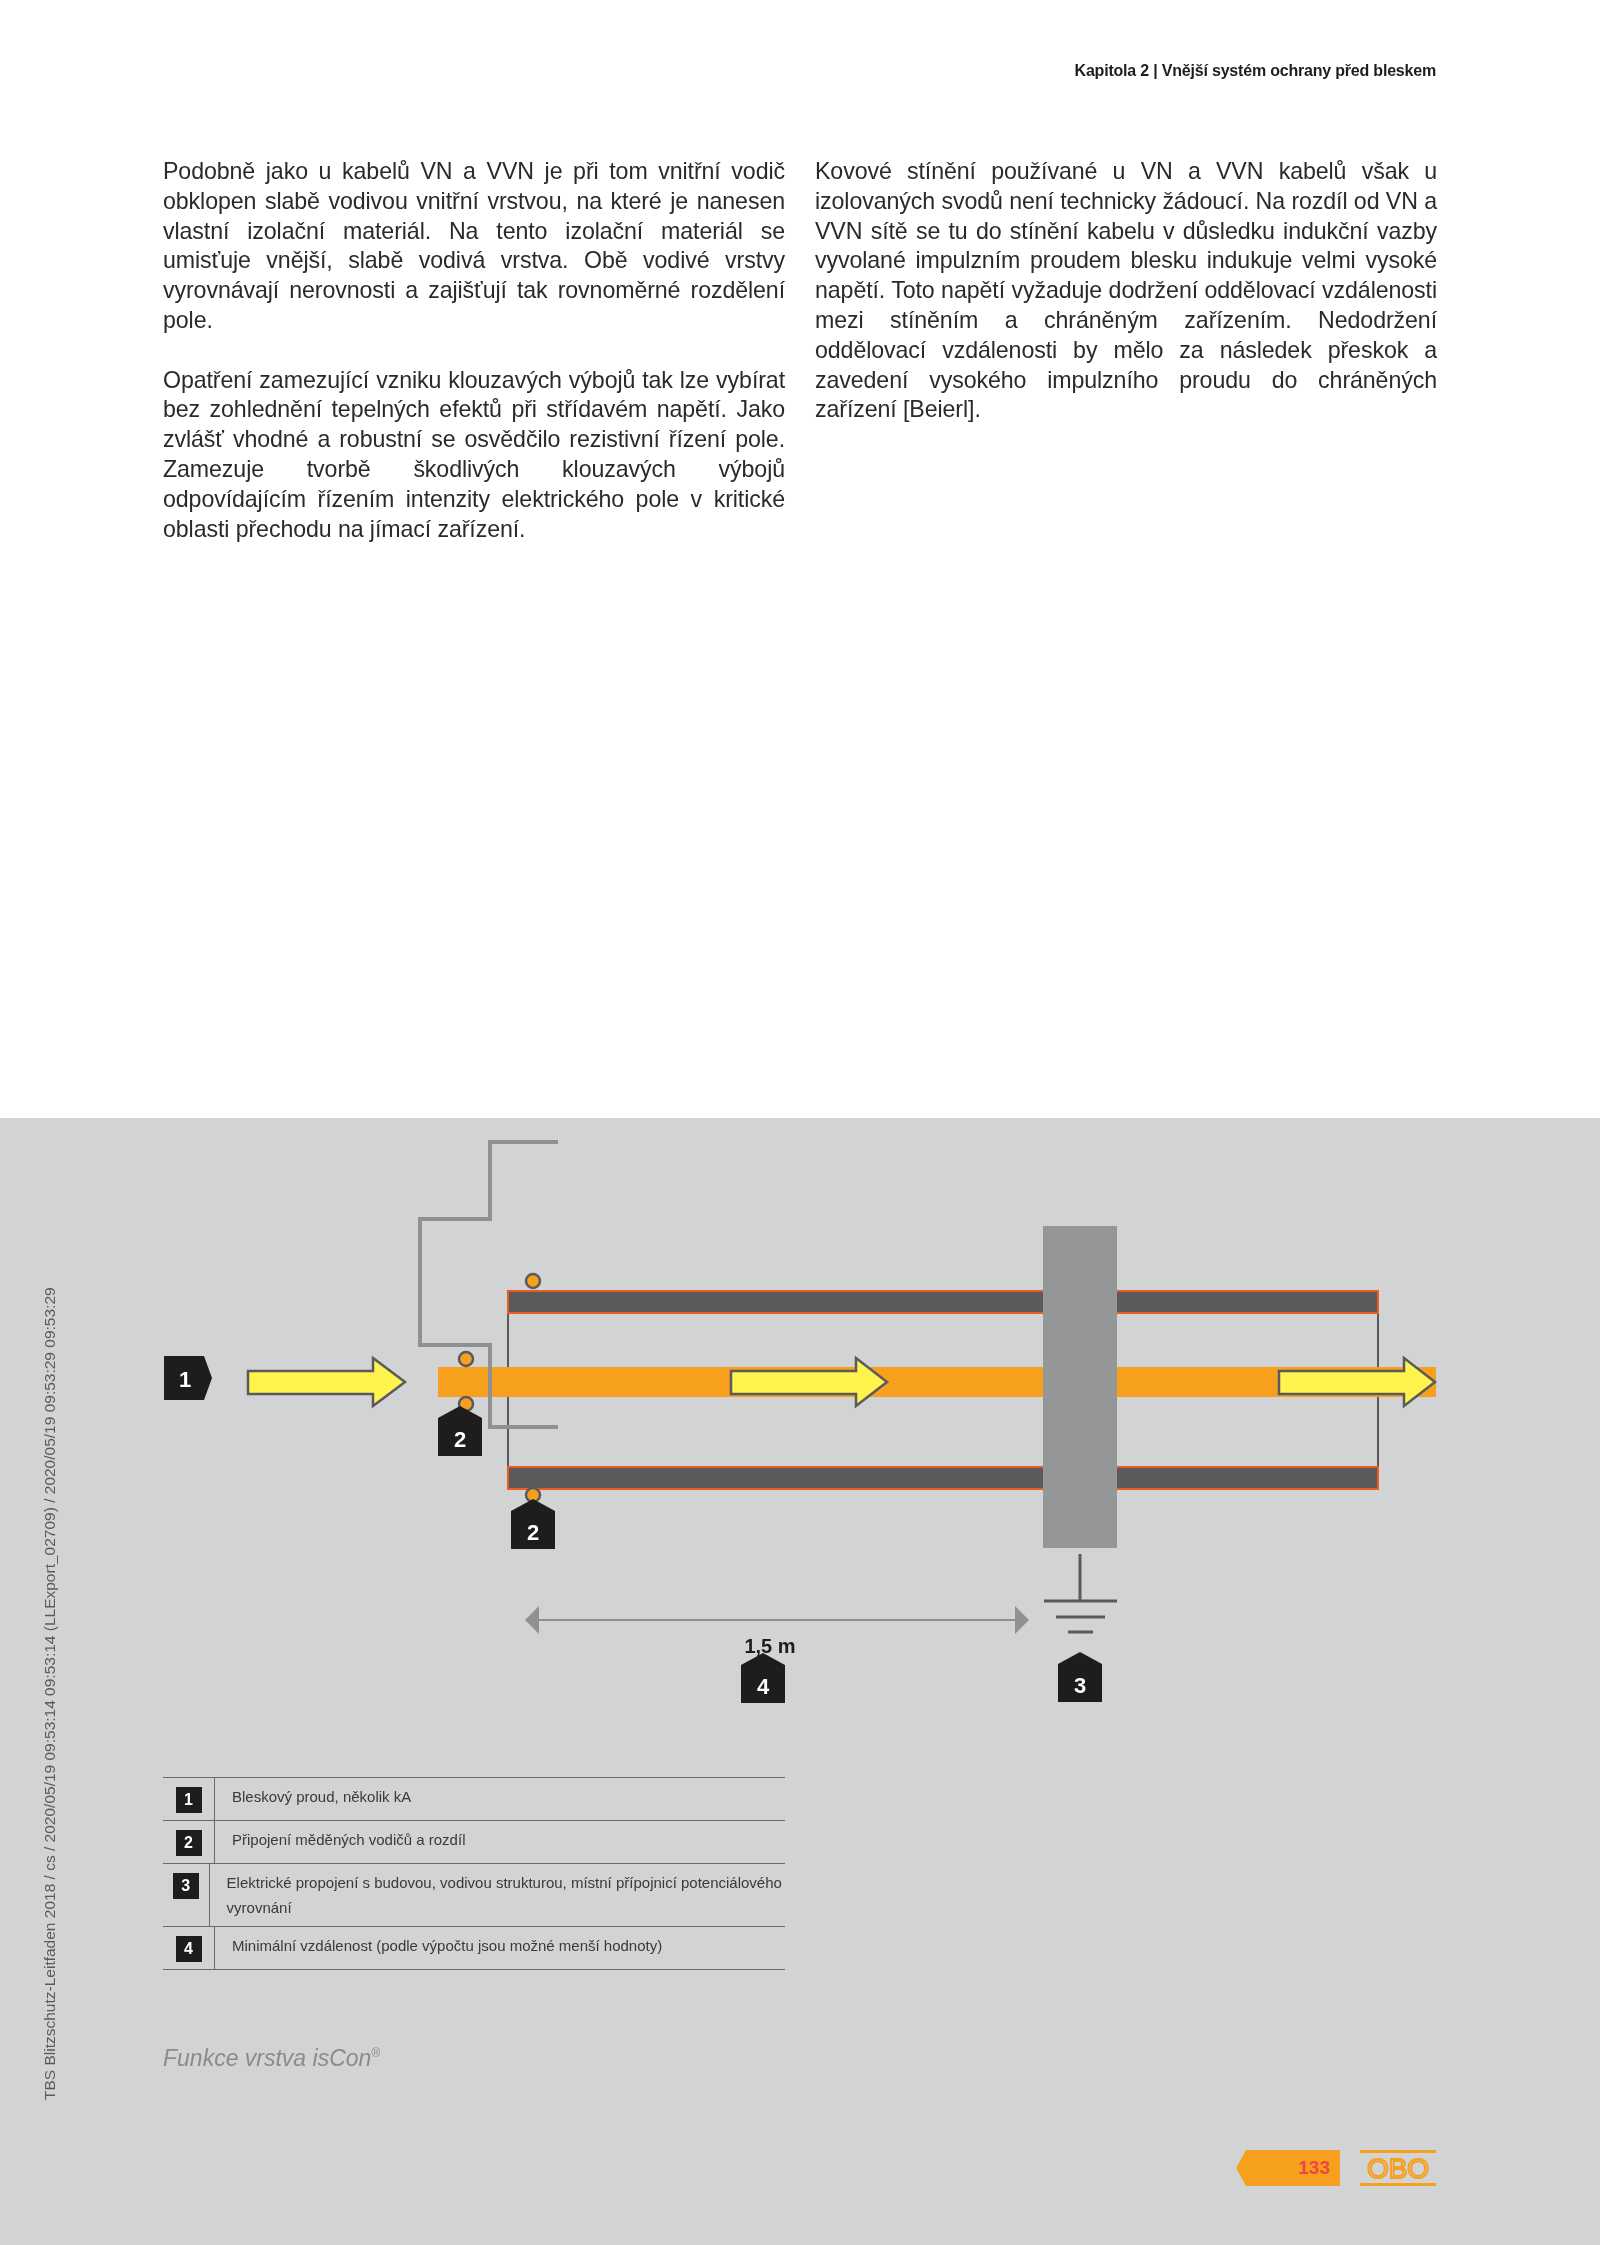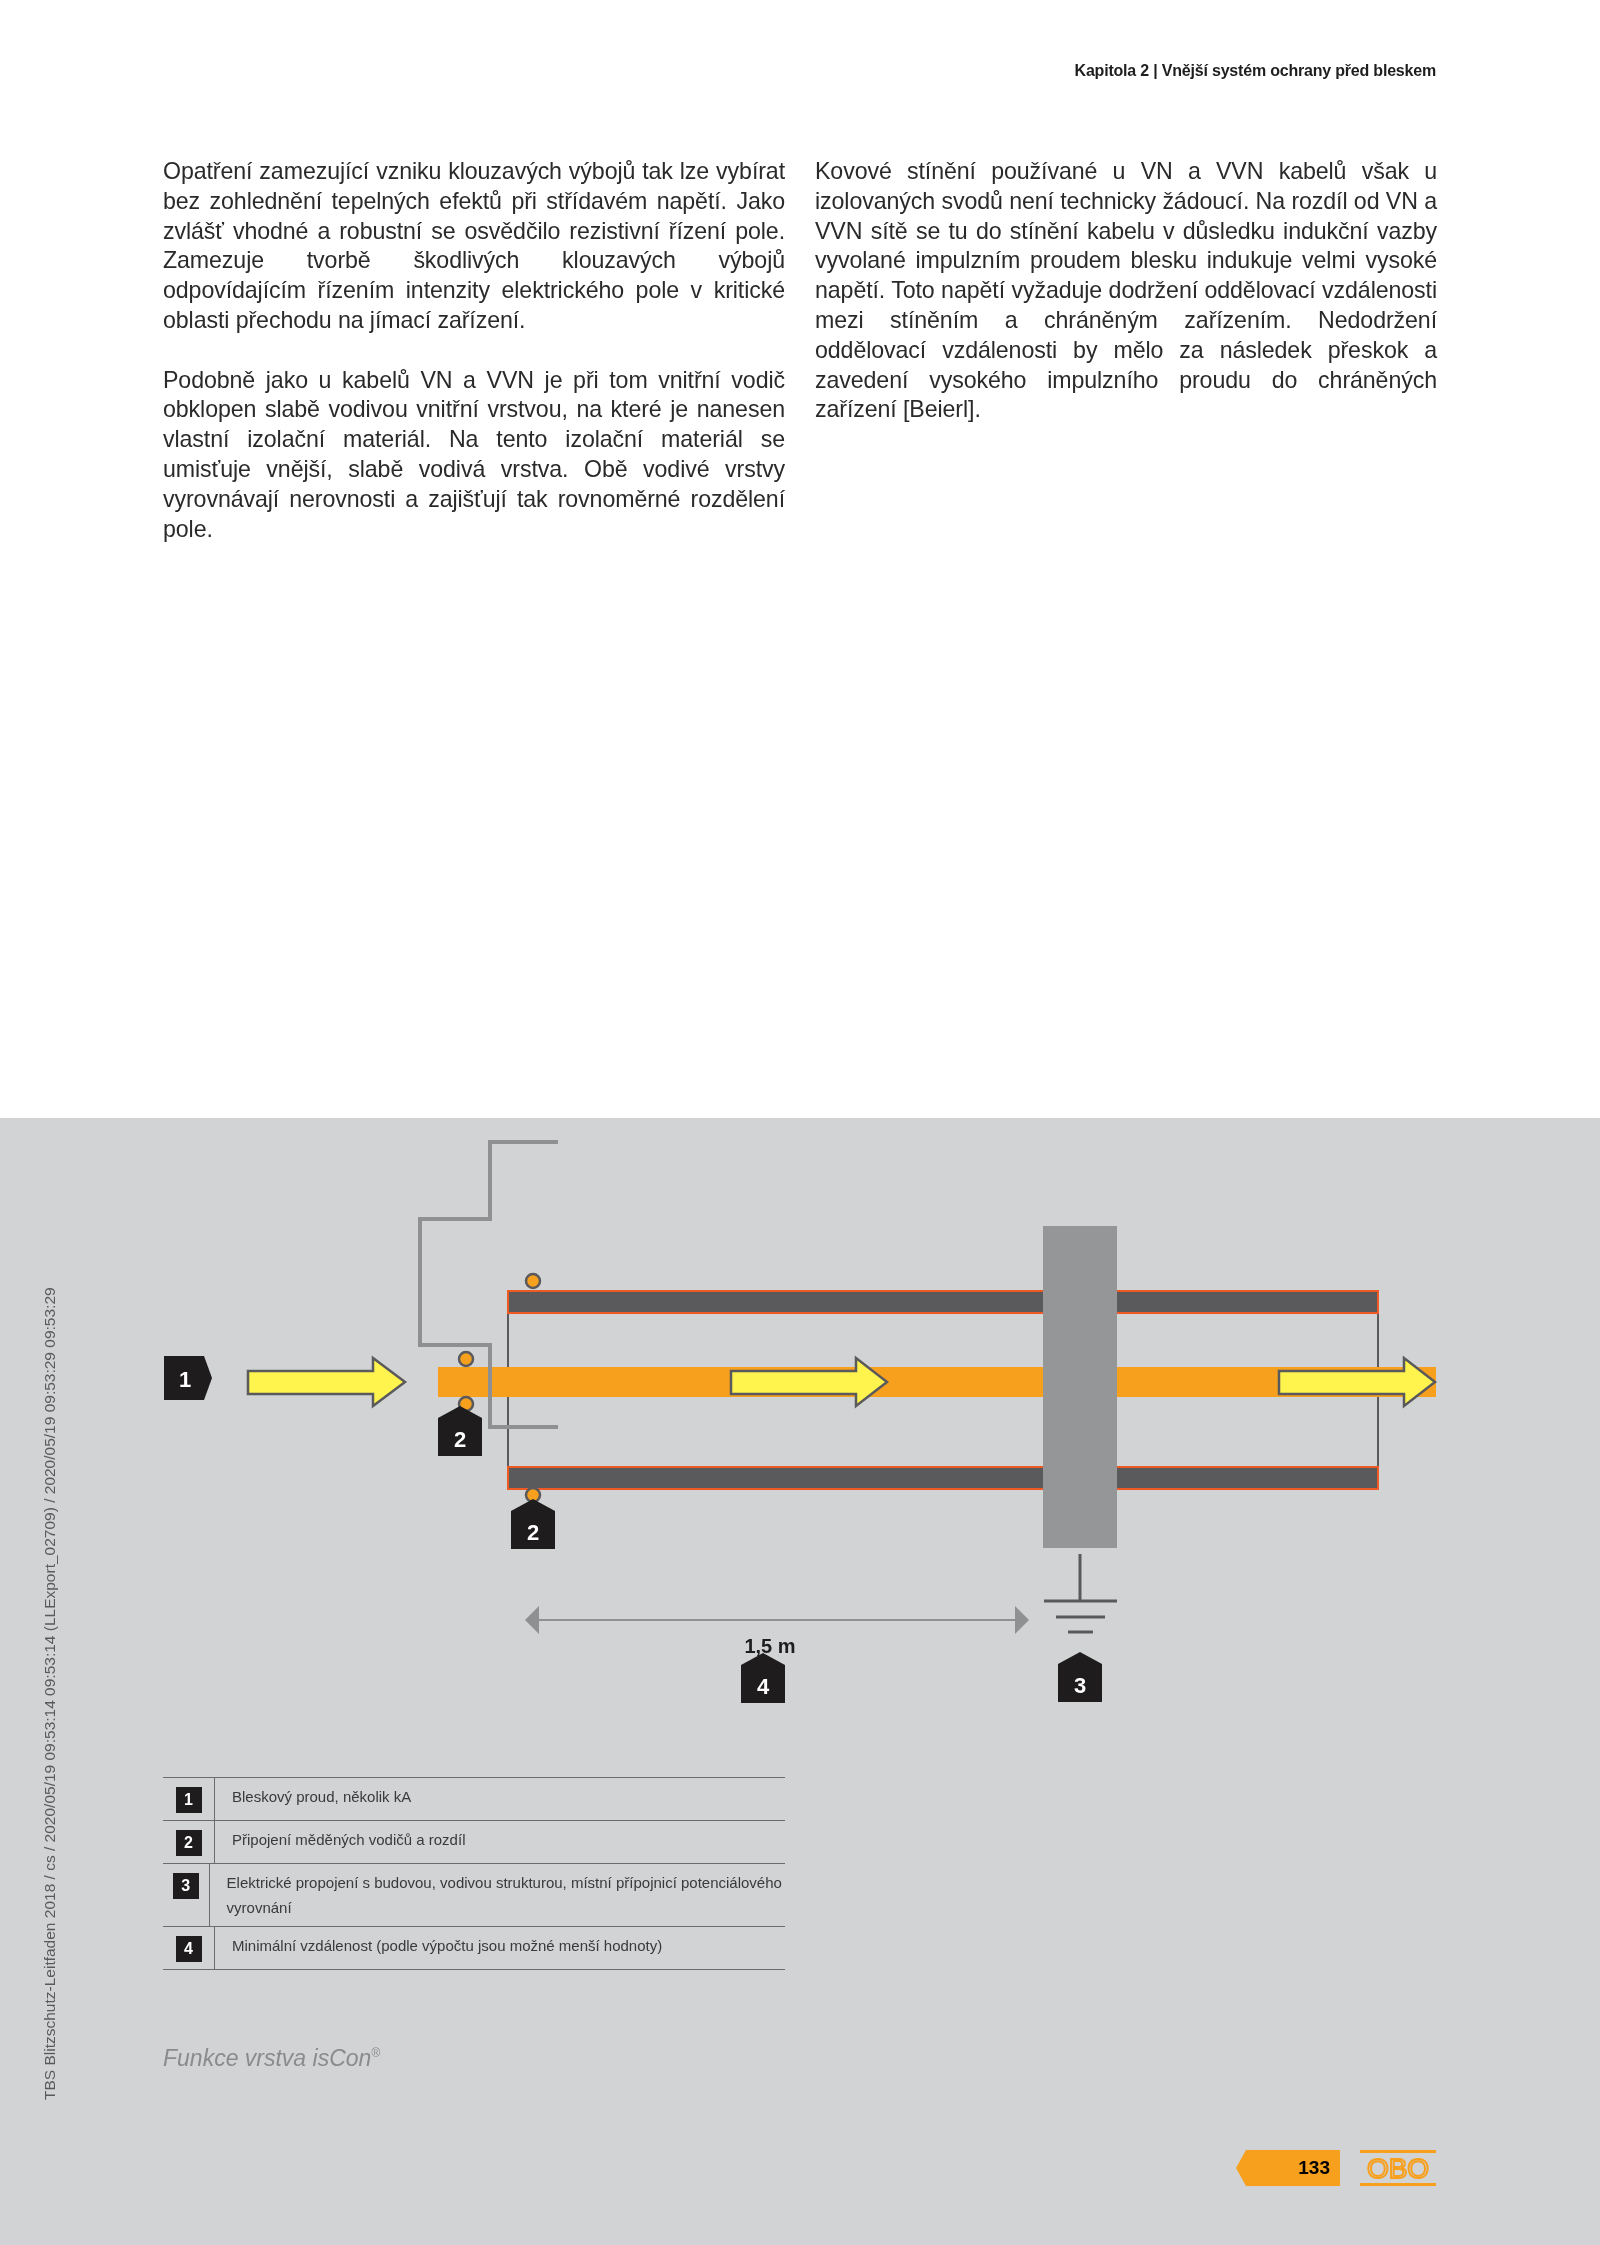--- a/index.html
+++ b/index.html
@@ -13,31 +13,31 @@
   .side-note { position: absolute; left: 41px; top: 2100px; transform-origin: left top; transform: rotate(-90deg); font-size: 15.5px; color: #5a5a5a; white-space: nowrap; }
   svg.diagram { position: absolute; left: 0; top: 1118px; }
   .legend { position: absolute; left: 163px; top: 1777px; width: 622px; border-top: 1.5px solid #6b6b6b; }
   .legend-row { display: flex; border-bottom: 1.5px solid #6b6b6b; min-height: 42px; }
   .legend-num-cell { width: 52px; border-right: 1.5px solid #6b6b6b; display: flex; align-items: flex-start; justify-content: center; padding-top: 9px; box-sizing: border-box; }
   .legend-num { width: 26px; height: 26px; background: #1e1c1c; color: #fff; font-weight: bold; font-size: 16px; display: flex; align-items: center; justify-content: center; }
   .legend-text { padding: 6px 0 6px 17px; font-size: 15px; line-height: 25px; color: #3a3a3a; }
   .caption { position: absolute; left: 163px; top: 2045px; font-size: 23px; font-style: italic; color: #8b8b8b; }
   .caption sup { font-size: 12px; vertical-align: 9px; }
   .page-tab { position: absolute; left: 1236px; top: 2150px; width: 104px; height: 36px; }
-  .page-num { position: absolute; left: 1260px; top: 2150px; width: 80px; height: 36px; display: flex; align-items: center; justify-content: flex-end; padding-right: 0; font-size: 19px; font-weight: bold; color: #000000; box-sizing: border-box; padding-right: 10px; }
+  .page-num { position: absolute; left: 1260px; top: 2150px; width: 80px; height: 36px; display: flex; align-items: center; justify-content: flex-end; padding-right: 0; font-size: 19px; font-weight: bold; color: #ef4444; box-sizing: border-box; padding-right: 10px; }
   .logo { position: absolute; left: 1360px; top: 2150px; width: 76px; height: 36px; }
 </style>
 </head>
 <body>
 
 <div class="header">Kapitola 2 | Vnější systém ochrany před bleskem</div>
 
 <div class="col col-left">
+  <p>Podobně jako u kabelů VN a VVN je při tom vnitřní vo­dič obklopen slabě vodivou vnitřní vrstvou, na které je nanesen vlastní izolační materiál. Na tento izolační ma­teriál se umisťuje vnější, slabě vodivá vrstva. Obě vo­divé vrstvy vyrovnávají nerovnosti a zajišťují tak rovnoměrné rozdělení pole.</p>
   <p>Opatření zamezující vzniku klouzavých výbojů tak lze vybírat bez zohlednění tepelných efektů při střídavém napětí. Jako zvlášť vhodné a robustní se osvědčilo rezistivní řízení pole. Zamezuje tvorbě škodlivých klouzavých výbojů odpovídajícím řízením intenzity elek­trického pole v kritické oblasti přechodu na jímací za­řízení.</p>
-  <p>Podobně jako u kabelů VN a VVN je při tom vnitřní vo­dič obklopen slabě vodivou vnitřní vrstvou, na které je nanesen vlastní izolační materiál. Na tento izolační ma­teriál se umisťuje vnější, slabě vodivá vrstva. Obě vo­divé vrstvy vyrovnávají nerovnosti a zajišťují tak rovnoměrné rozdělení pole.</p>
 </div>
 <div class="col col-right">
   <p>Kovové stínění používané u VN a VVN kabelů však u izolovaných svodů není technicky žádoucí. Na rozdíl od VN a VVN sítě se tu do stínění kabelu v důsledku indukční vazby vyvolané impulzním proudem blesku indukuje velmi vysoké napětí. Toto napětí vyžaduje do­držení oddělovací vzdálenosti mezi stíněním a chráně­ným zařízením. Nedodržení oddělovací vzdálenosti by mělo za následek přeskok a zavedení vysokého impulzního proudu do chráněných zařízení [Beierl].</p>
 </div>
 
 <div class="gray-panel"></div>
 
 <div class="side-note">TBS Blitzschutz-Leitfaden 2018 / cs / 2020/05/19 09:53:14 09:53:14 (LLExport_02709) / 2020/05/19 09:53:29 09:53:29</div>
 
 <svg class="diagram" width="1600" height="620" viewBox="0 0 1600 620">

